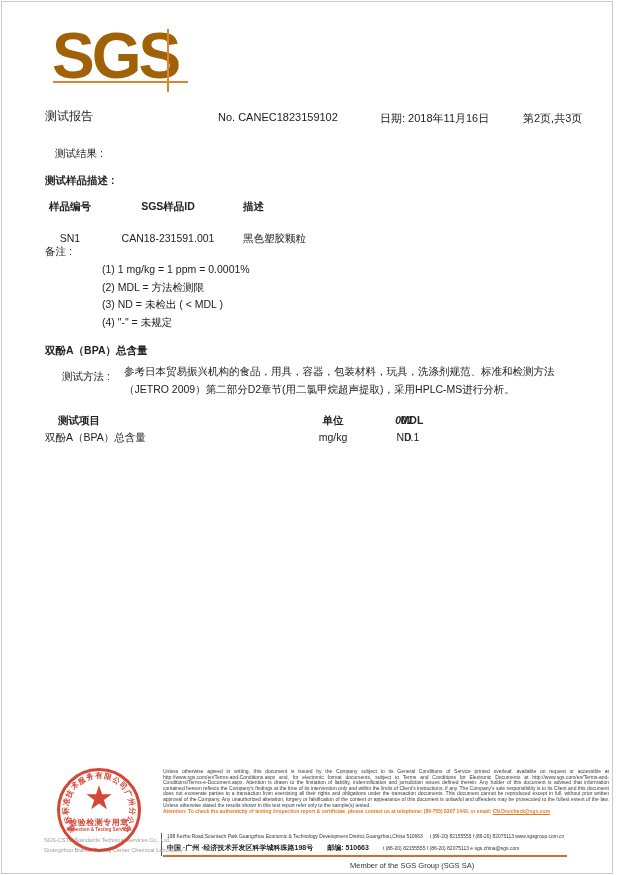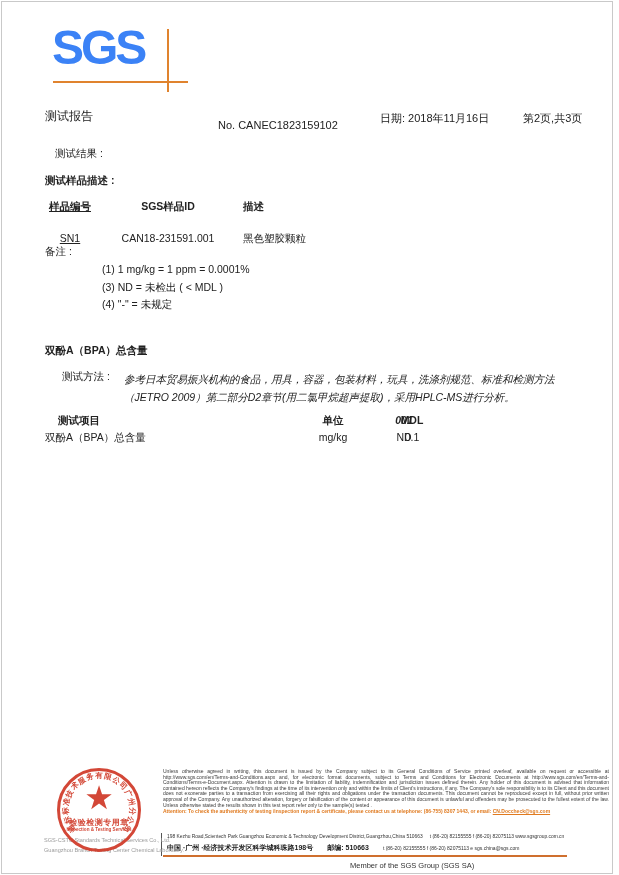--- a/index.html
+++ b/index.html
@@ -4,50 +4,50 @@
 <style>
   html,body{margin:0;padding:0;}
   body{
     width:619px;height:875px;background:#ffffff;position:relative;overflow:hidden;
     font-family:"Liberation Sans","DejaVu Sans",sans-serif;color:#222;
   }
   .abs{position:absolute;}
   .page-border{left:1px;top:1px;width:610px;height:871px;border:1px solid #c9c9c9;pointer-events:none;}
 
   
-  .logo-text{left:52px;top:24px;font-size:48px;font-weight:bold;letter-spacing:-3px;color:#3b82f6;line-height:1;}
+  .logo-text{left:52px;top:24px;font-size:64px;font-weight:bold;letter-spacing:-3px;color:#a16207;line-height:1;}
   .logo-hline{left:53px;top:81px;width:135px;height:2px;background:#e0832e;}
   .logo-vline{left:167px;top:29px;width:2px;height:63px;background:#e0832e;}
 
   
   .doc-title{left:45px;top:108px;font-size:12px;font-weight:normal;}
-  .report-no{left:218px;top:111px;font-size:11px;margin-top:8px;}
+  .report-no{left:218px;top:111px;font-size:11px;}
   .doc-date{left:380px;top:111px;font-size:11px;}
   .page-info{left:523px;top:111px;font-size:11px;}
 
   .t10{font-size:10.5px;}
   .bold{font-weight:bold;}
   .und{}
 
   .results-label{left:55px;top:147px;}
   .sample-heading{left:45px;top:174px;}
 
   
-  .s-c1{left:36px;width:68px;text-align:center;text-decoration:underline;}
+  .s-c1{left:36px;width:68px;text-align:center;}
   .s-c2{left:116px;width:104px;text-align:center;}
   .s-c3{left:243px;}
   .row-h{top:200px;}
   .row-d{top:214px;margin-top:18px;}
 
   .notes-label{left:45px;top:245px;}
   .notes{left:102px;top:261px;line-height:17.6px;}
 
   .bpa-heading{left:45px;top:344px;}
   .method-label{left:62px;top:370px;}
-  .method-text{left:124px;top:370px;width:462px;line-height:18px;font-style:italic;}
+  .method-text{left:124px;top:362px;width:462px;line-height:18px;}
 
   
   .r-h{top:414px;}
   .r-d{top:431px;}
   .r-item-h{left:58px;}
   .r-item-d{left:45px;}
   .r-unit{left:311px;width:44px;text-align:center;}
   .r-mdl{left:349px;width:38px;text-align:center;margin-left:44px;}
   .r-smp{left:385px;width:38px;text-align:center;}
   .ital{font-style:italic;}
@@ -93,20 +93,21 @@
 <div class="abs t10 bold s-c1 row-h">样品编号</div>
 <div class="abs t10 bold s-c2 row-h">SGS样品ID</div>
 <div class="abs t10 bold s-c3 row-h">描述</div>
 <div class="abs t10 s-c1 row-d">SN1</div>
 <div class="abs t10 s-c2 row-d">CAN18-231591.001</div>
 <div class="abs t10 s-c3 row-d">黑色塑胶颗粒</div>
 
 <div class="abs t10 notes-label">备注 :</div>
 <div class="abs t10 notes">
   <div>(1) 1 mg/kg = 1 ppm = 0.0001%</div>
+  <div>(2) MDL = 方法检测限</div>
   <div>(3) ND = 未检出 ( &lt; MDL )</div>
   <div>(4) "-" = 未规定</div>
 </div>
 
 <div class="abs t10 bold und bpa-heading">双酚A（BPA）总含量</div>
 <div class="abs t10 method-label">测试方法 :</div>
 <div class="abs t10 method-text">参考日本贸易振兴机构的食品，用具，容器，包装材料，玩具，洗涤剂规范、标准和检测方法（JETRO 2009）第二部分D2章节(用二氯甲烷超声提取)，采用HPLC-MS进行分析。</div>
 
 <div class="abs t10 bold und r-item-h r-h">测试项目</div>
 <div class="abs t10 bold und r-unit r-h">单位</div>

